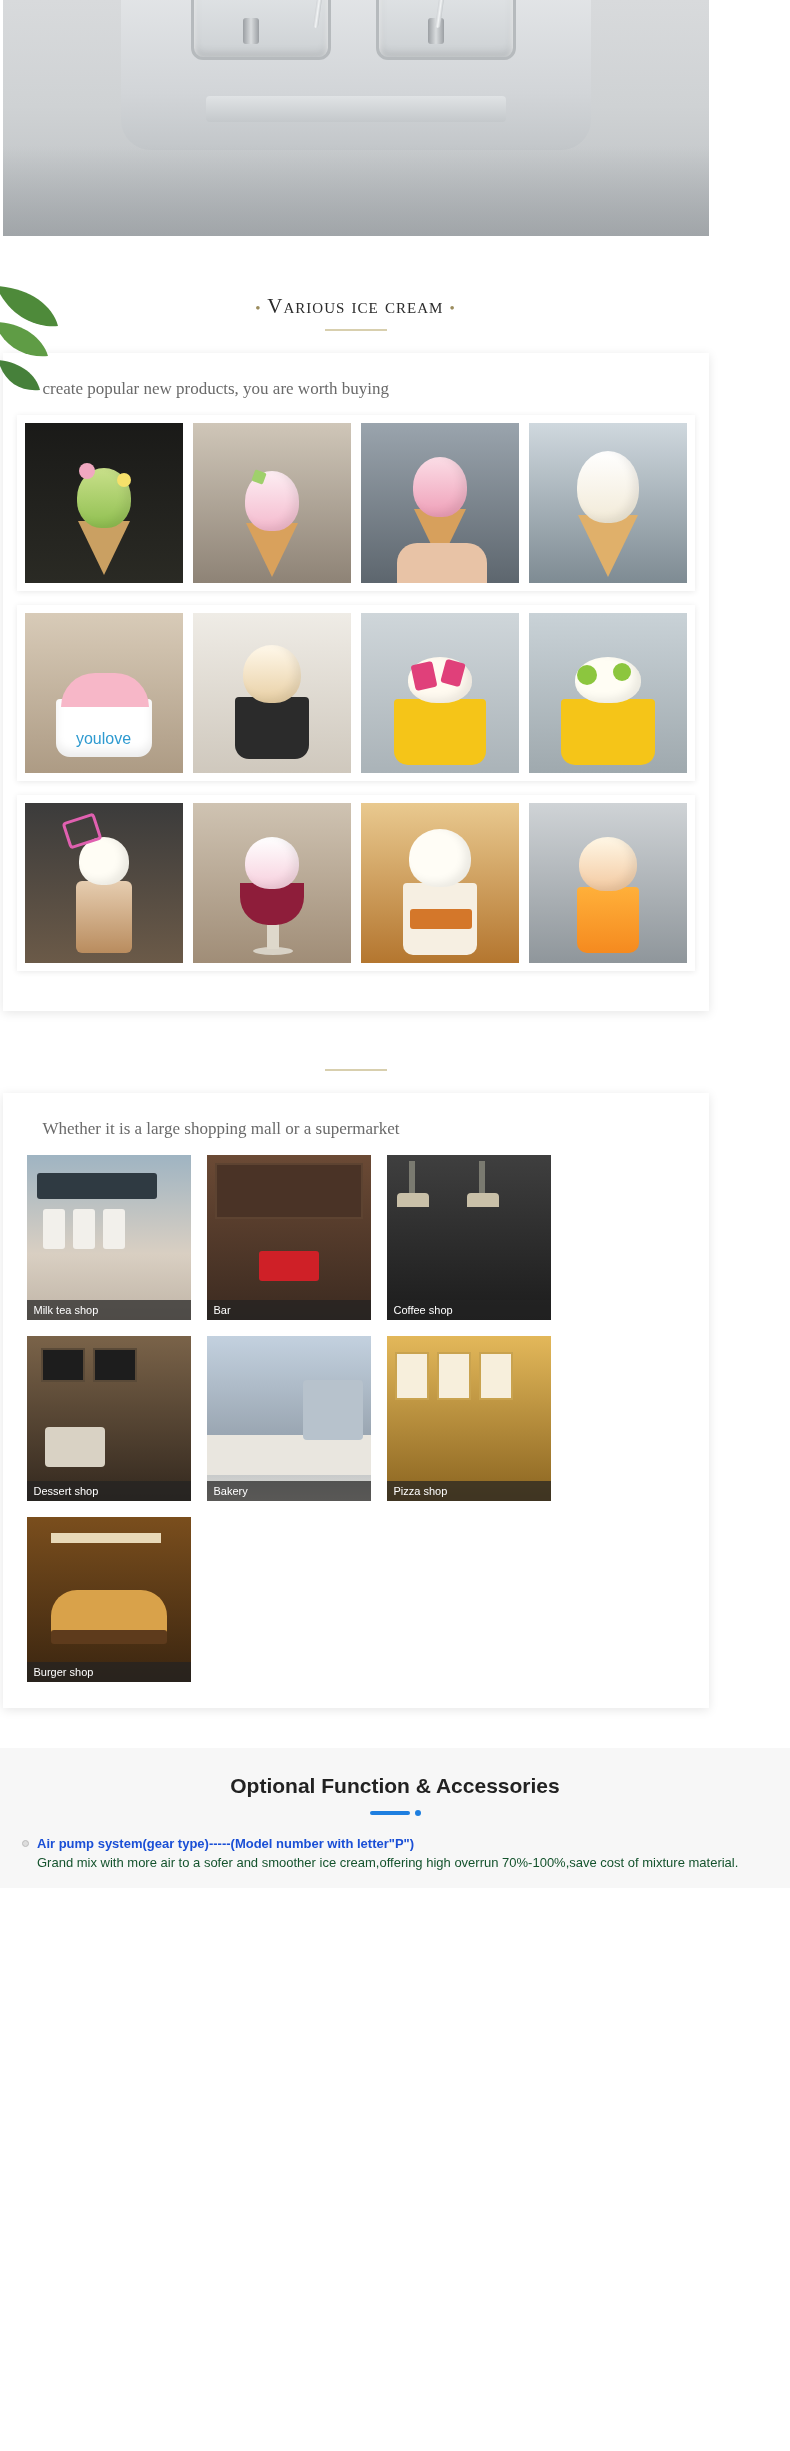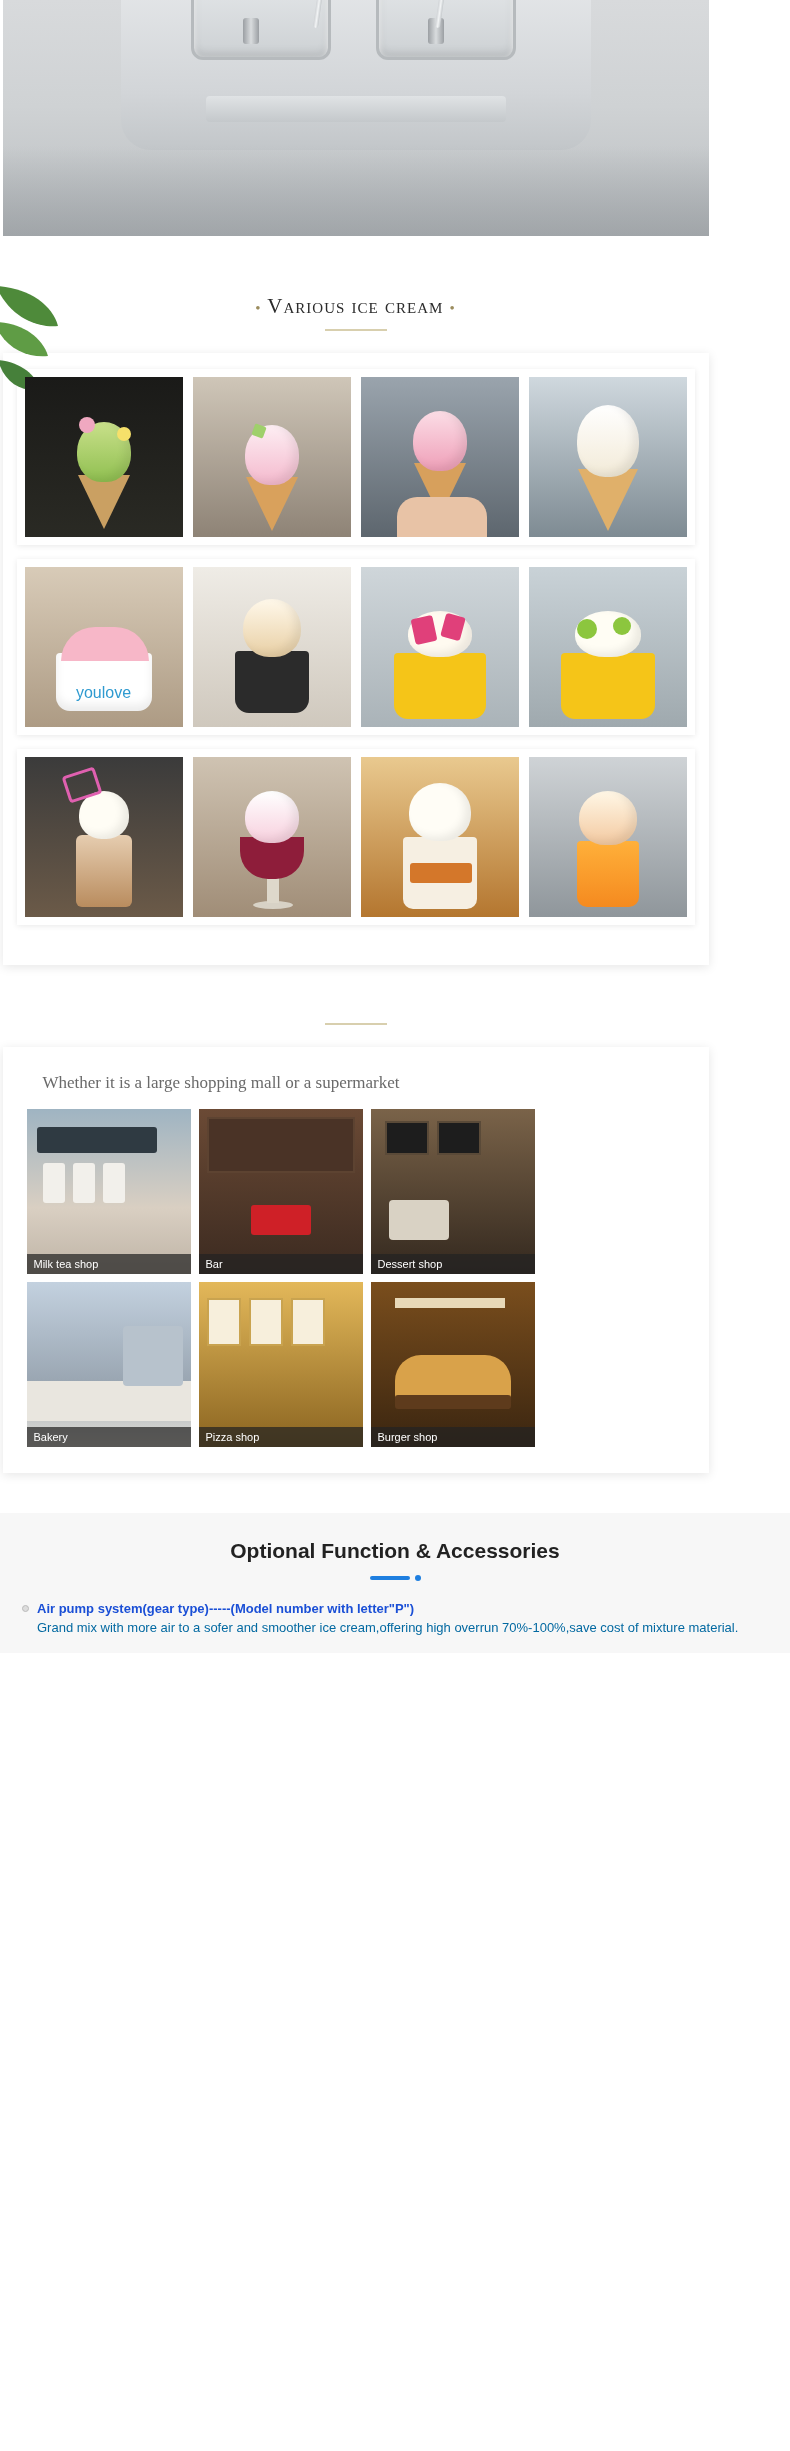--- a/index.html
+++ b/index.html
@@ -150,21 +150,21 @@
   }
   .cup {
     position:absolute; left:50%; transform:translateX(-50%);
     width:62px; border-radius:4px 4px 14px 14px;
   }
 
   
   .scene-grid {
     display: flex;
     flex-wrap: wrap;
-    gap: 8px;
+    gap: 16px;
     padding: 0 10px;
   }
   .scene {
     width: 164px;
     height: 165px;
     position: relative;
     overflow: hidden;
   }
   .scene .caption {
     position: absolute;
@@ -204,21 +204,21 @@
     border: 1px solid #bbb; background: #ddd;
     margin-top: 6px; flex: 0 0 auto;
   }
   .opt-head {
     color: #1a4fd6;
     font-weight: bold;
     font-size: 13px;
     line-height: 1.5;
   }
   .opt-body {
-    color: #0369a1;
+    color: #14532d;
     font-size: 13px;
     line-height: 1.45;
   }
 </style>
 </head>
 <body>
 
 <div class="page">
 
   <div class="machine-photo">
@@ -243,20 +243,21 @@
   <div class="section-head">
     <div class="title">
       <span class="dot">•</span>
       <span>Various ice cream</span>
       <span class="dot">•</span>
     </div>
     <div class="rule"></div>
   </div>
 
   <div class="panel">
+    <div class="panel-sub">create popular new products, you are worth buying</div>
 
     <div class="grid-row">
       <div class="cell">
         <div class="ph" style="background:linear-gradient(180deg,#1a1a18,#2a2a24)"></div>
         <div class="cone" style="bottom:8px;border-top-color:#caa062"></div>
         <div class="swirl" style="bottom:55px;background:linear-gradient(180deg,#c9e08a,#8fbf50)"></div>
         <div style="position:absolute;left:54px;bottom:104px;width:16px;height:16px;border-radius:50%;background:#f0a8c0"></div>
         <div style="position:absolute;left:92px;bottom:96px;width:14px;height:14px;border-radius:50%;background:#f6e06a"></div>
       </div>
       <div class="cell">
@@ -352,20 +353,28 @@
       </div>
 
 
       <div class="scene">
         <div class="ph" style="background:linear-gradient(180deg,#6b4a35 0%,#3b2a20 100%)"></div>
         <div style="position:absolute;left:8px;top:8px;width:148px;height:56px;background:#4a3326;border:2px solid #5d4331"></div>
         <div style="position:absolute;left:52px;top:96px;width:60px;height:30px;background:#cf2027;border-radius:3px"></div>
         <div class="caption">Bar</div>
       </div>
 
+      <div class="scene">
+        <div class="ph" style="background:linear-gradient(180deg,#3f3f3f 0%,#1c1c1c 100%)"></div>
+        <div style="position:absolute;left:22px;top:6px;width:6px;height:34px;background:#7a7a70"></div>
+        <div style="position:absolute;left:10px;top:38px;width:32px;height:14px;background:#c9c0a8;border-radius:4px 4px 0 0"></div>
+        <div style="position:absolute;left:92px;top:6px;width:6px;height:34px;background:#7a7a70"></div>
+        <div style="position:absolute;left:80px;top:38px;width:32px;height:14px;background:#c9c0a8;border-radius:4px 4px 0 0"></div>
+        <div class="caption">Coffee shop</div>
+      </div>
 
       <div class="scene">
         <div class="ph" style="background:linear-gradient(180deg,#7a6349 0%,#33281e 100%)"></div>
         <div style="position:absolute;left:14px;top:12px;width:44px;height:34px;background:#1d1d1d;border:2px solid #5a4a38"></div>
         <div style="position:absolute;left:66px;top:12px;width:44px;height:34px;background:#1d1d1d;border:2px solid #5a4a38"></div>
         <div style="position:absolute;left:18px;bottom:34px;width:60px;height:40px;background:#d9d2c4;border-radius:4px"></div>
         <div class="caption">Dessert shop</div>
       </div>
 
       <div class="scene">

